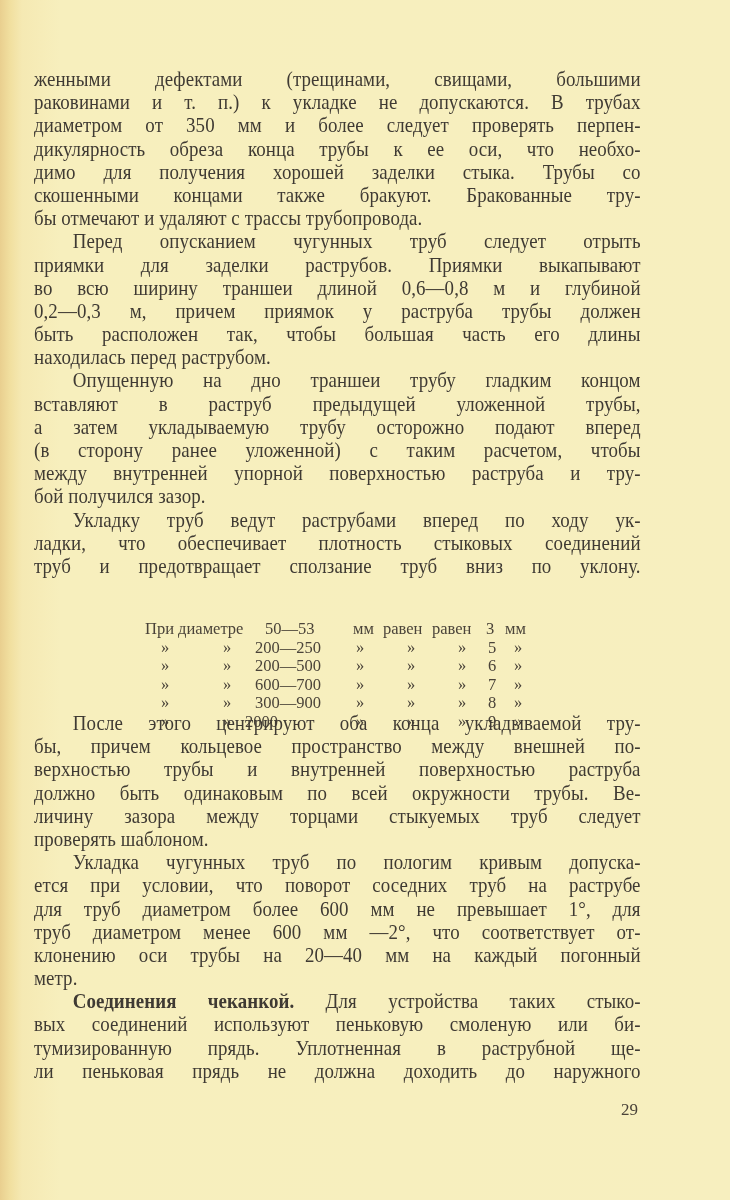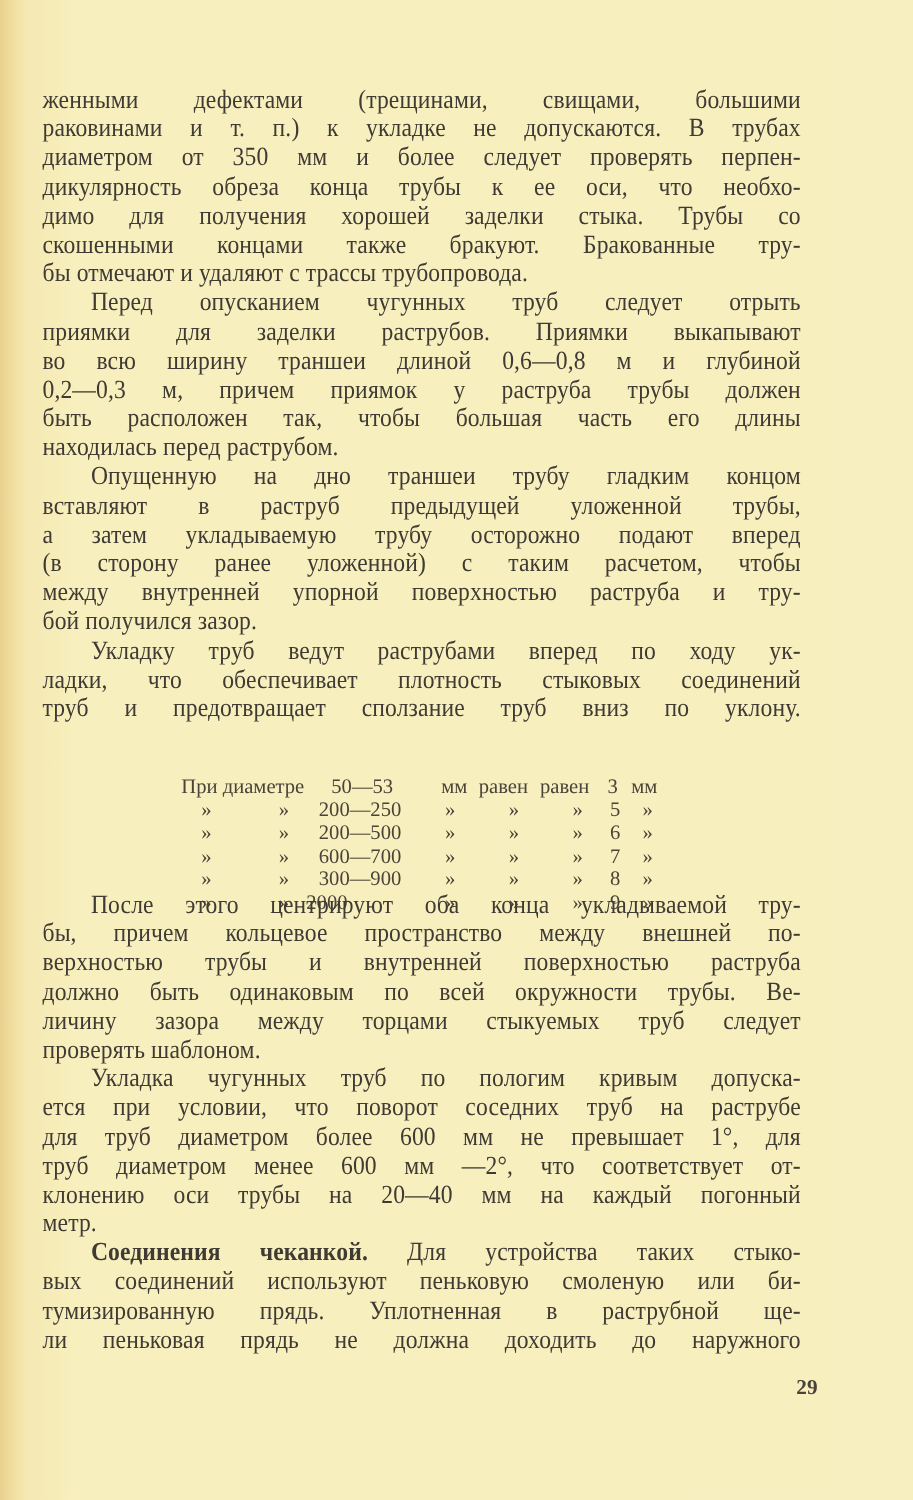--- a/index.html
+++ b/index.html
@@ -57,25 +57,24 @@
       height: 18.6px;
       white-space: nowrap;
     }
     .trow span {
       position: absolute;
       top: 0;
       margin-top: 32px;
     }
     .page-number {
       position: absolute;
-      left: 637px;
+      left: 621px;
       top: 1100px;
       font-size: 17px;
       color: #4a4339;
-      font-weight: bold;
     }
   </style>
 </head>
 <body>
 
 <div class="page">
 
   <div>
     <div class="line">женными дефектами (трещинами, свищами, большими</div>
     <div class="line">раковинами и т. п.) к укладке не допускаются. В трубах</div>

